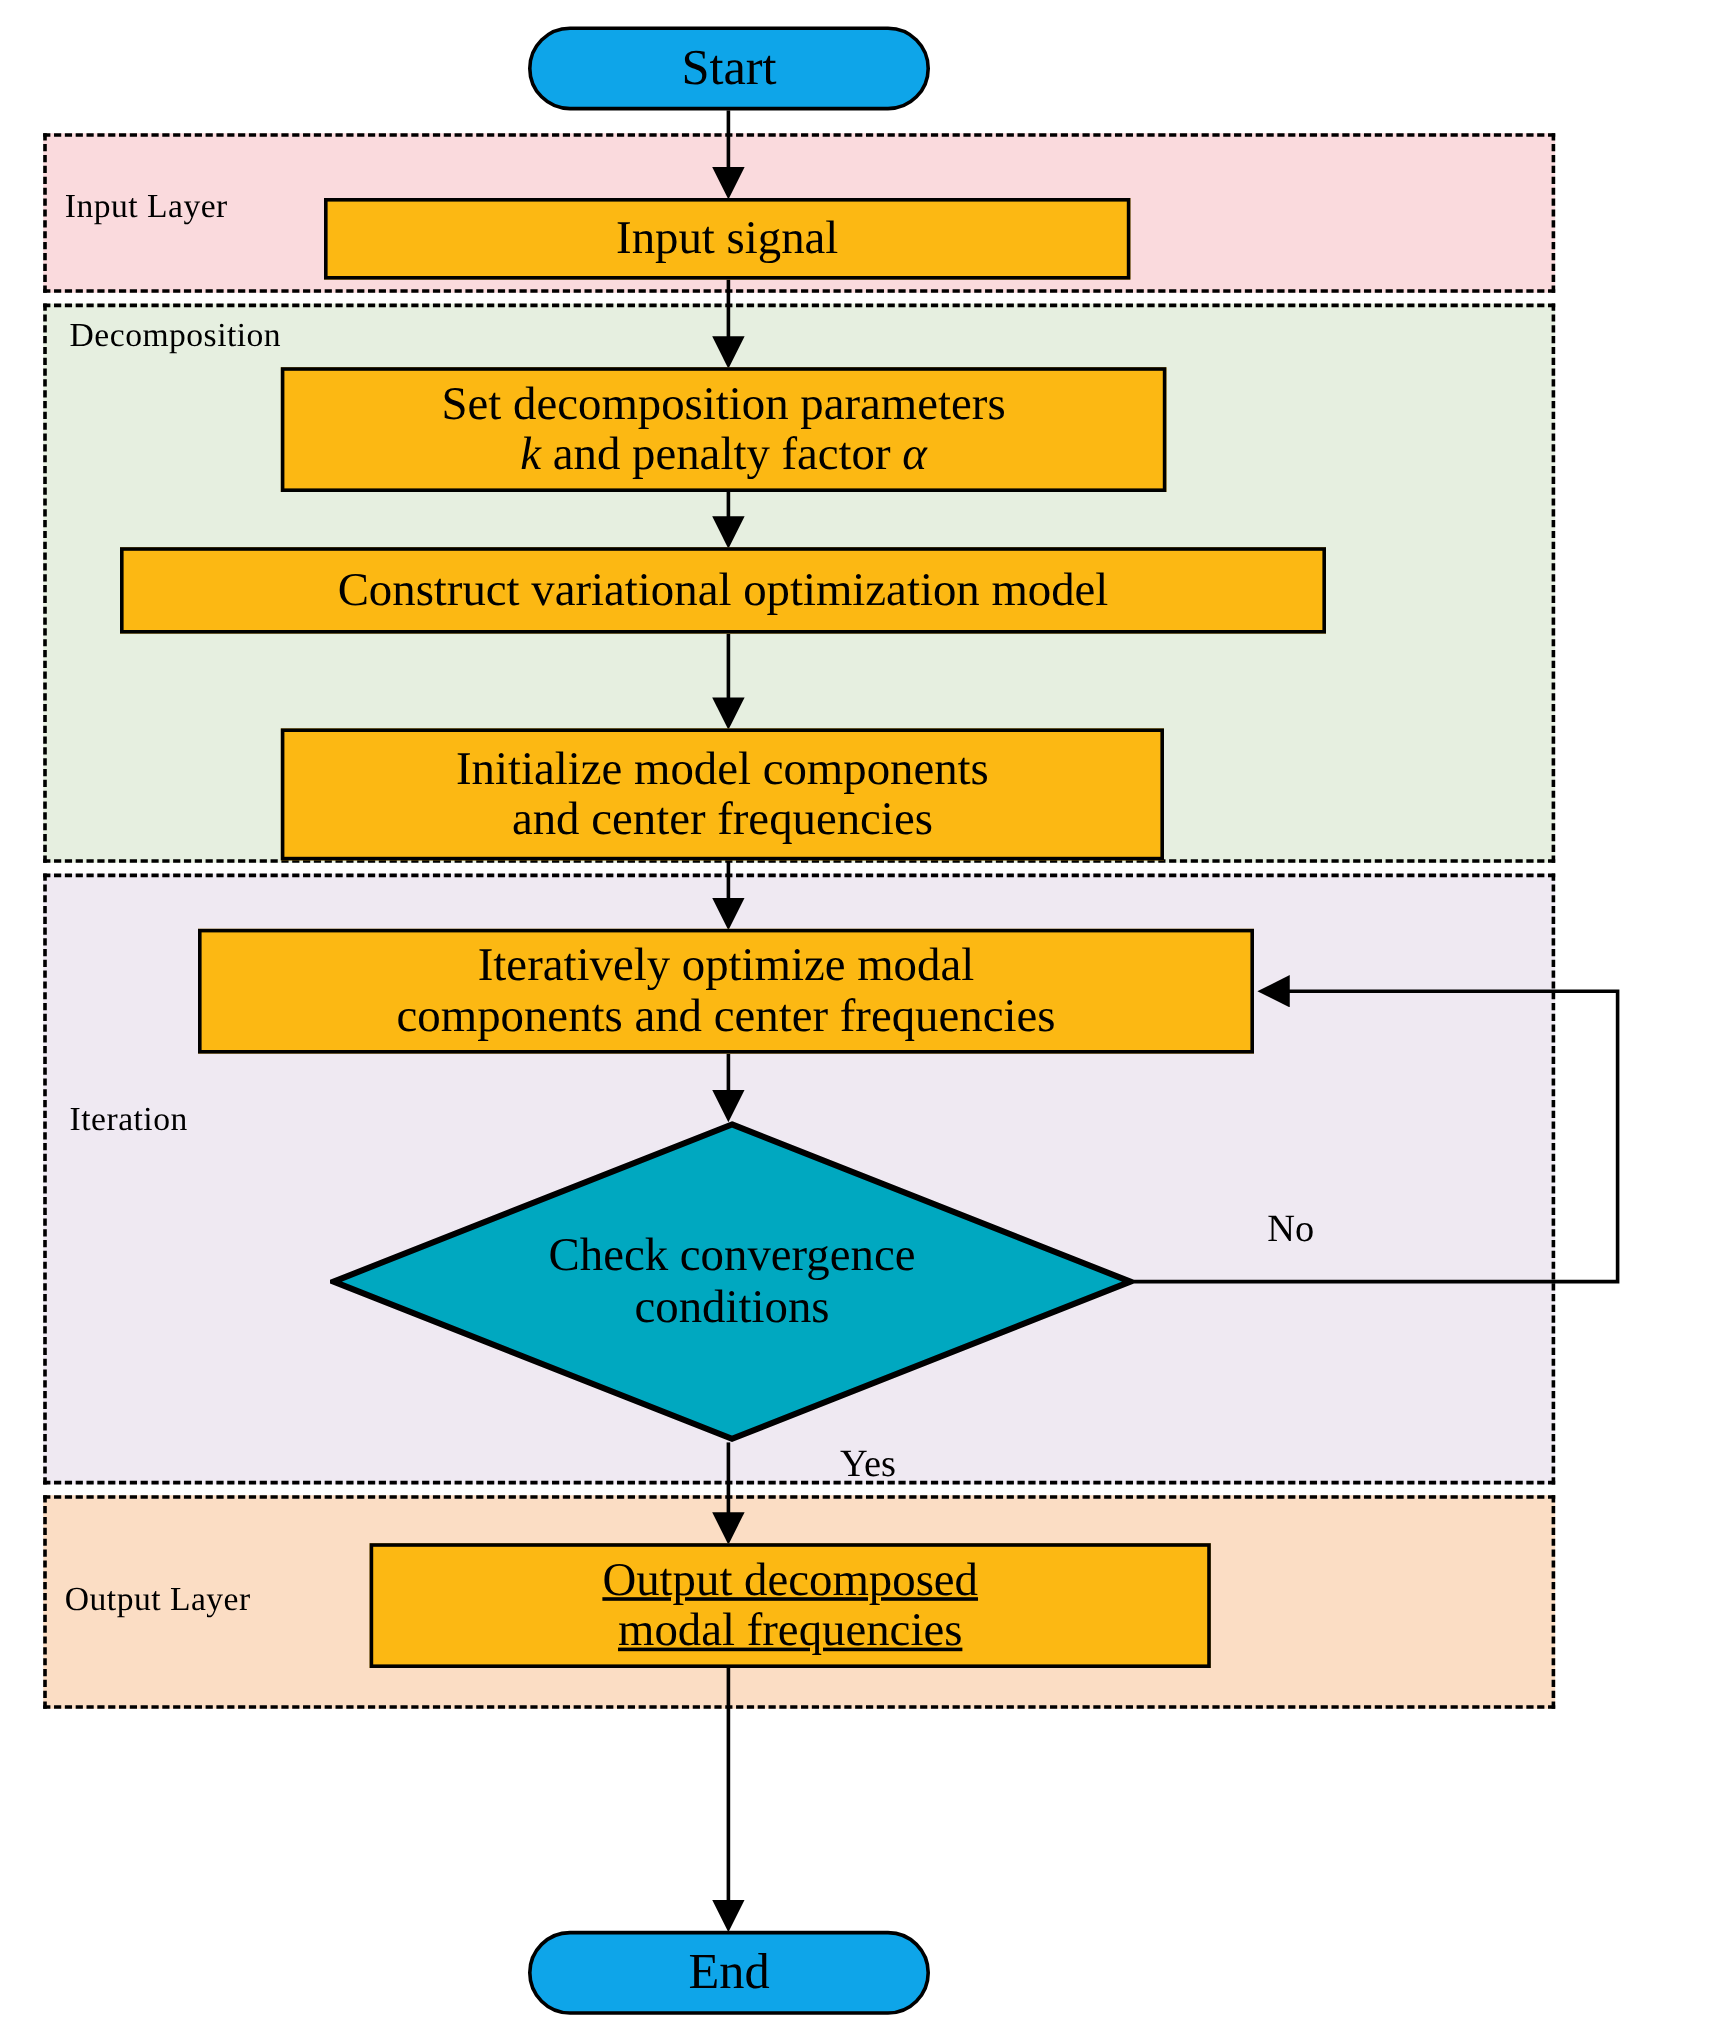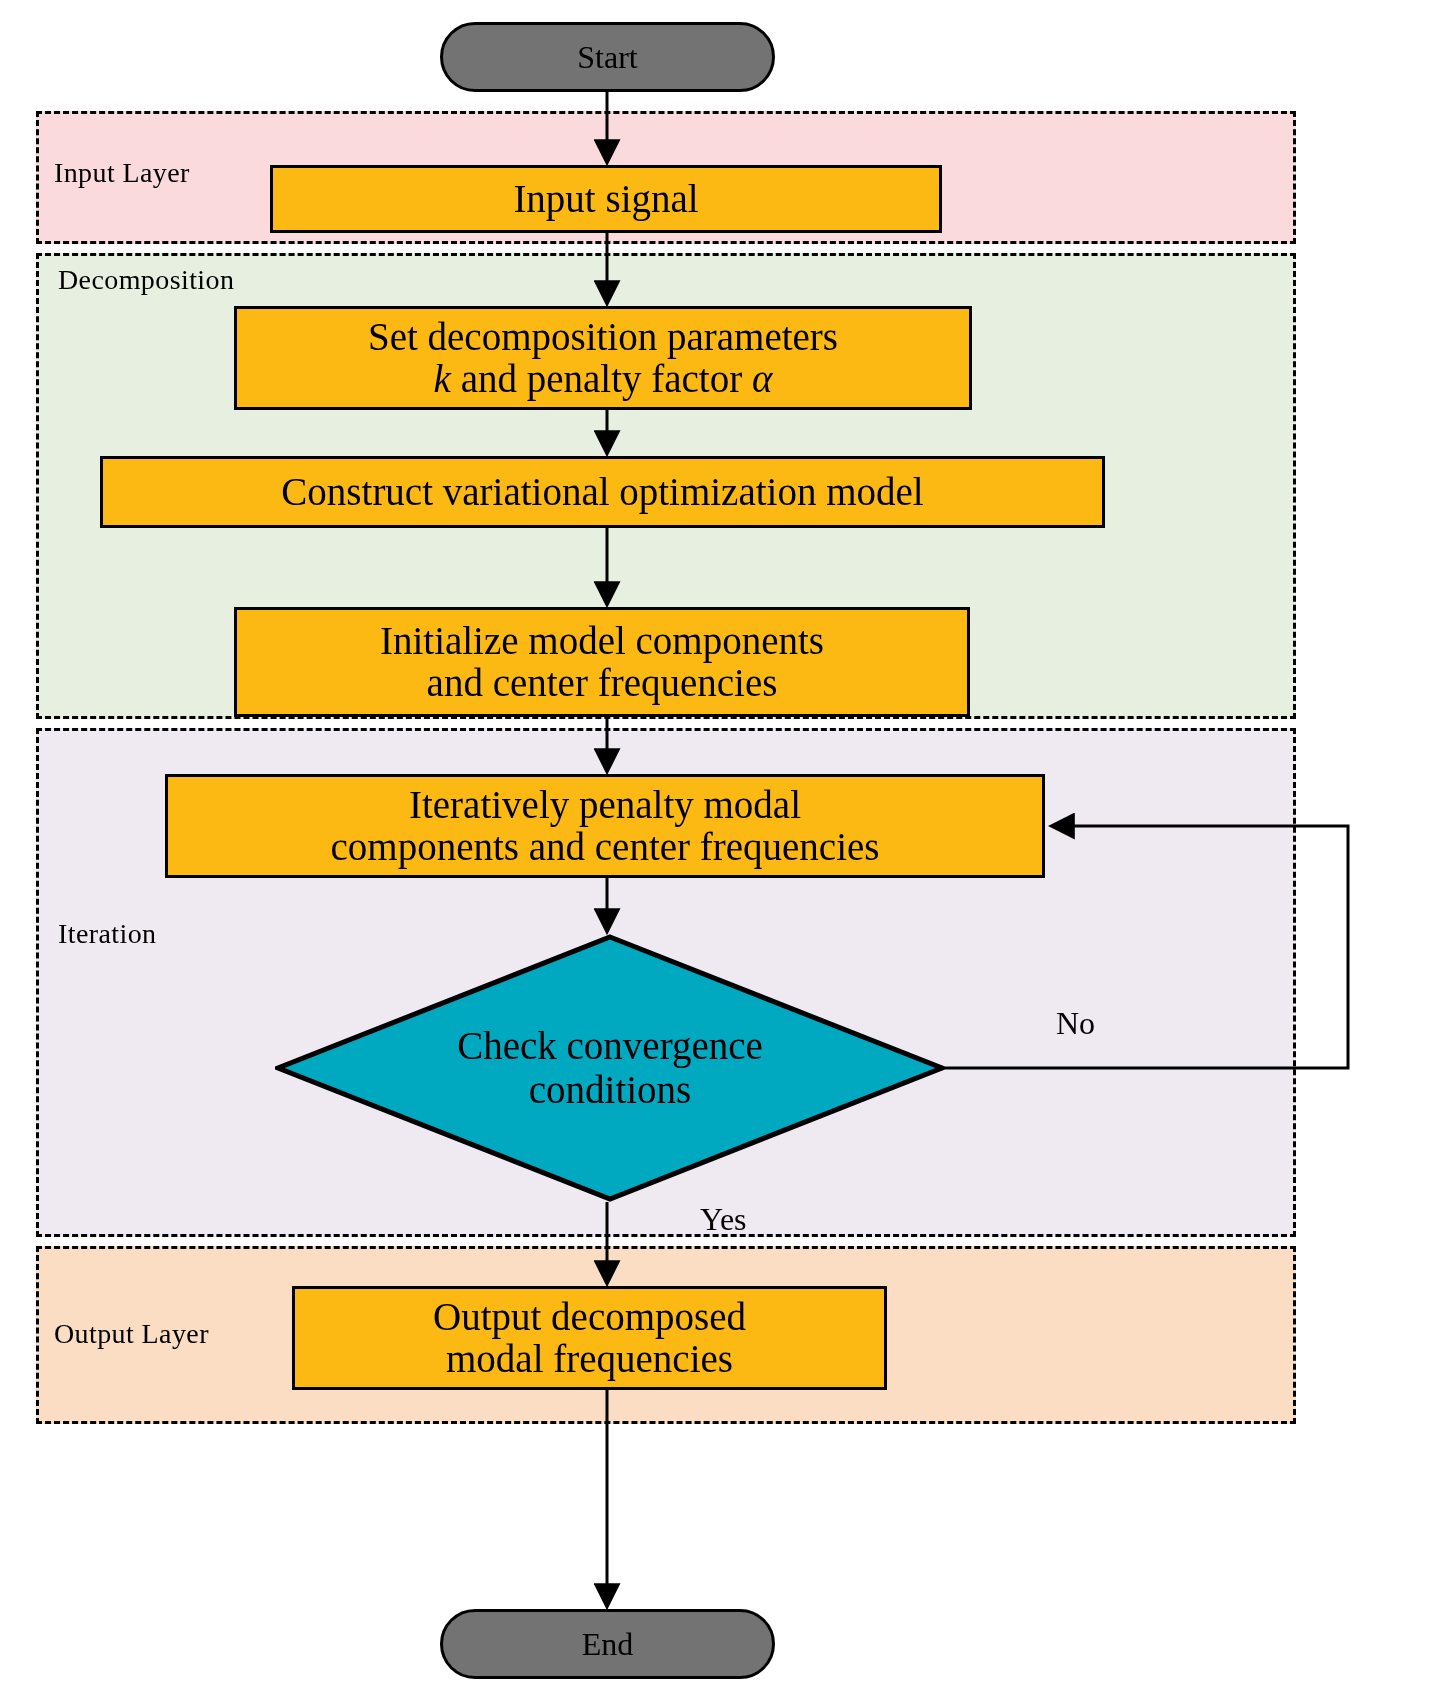--- a/index.html
+++ b/index.html
@@ -38,27 +38,27 @@
   }
   #label-input  { left: 54px;  top: 157px; }
   #label-decomp { left: 58px;  top: 264px; }
   #label-iter   { left: 58px;  top: 918px; }
   #label-output { left: 54px;  top: 1318px; }
 
   
   .terminator {
     position: absolute;
     box-sizing: border-box;
-    background: #737373;
+    background: #0ea5e9;
     border: 3px solid #000000;
     border-radius: 60px;
     display: flex;
     align-items: center;
     justify-content: center;
-    font-size: 32px;
+    font-size: 42px;
     color: #000000;
   }
   #node-start { left: 440px; top: 22px;   width: 335px; height: 70px; }
   #node-end   { left: 440px; top: 1609px; width: 335px; height: 70px; }
 
   
   .process {
     position: absolute;
     box-sizing: border-box;
     background: #fcb813;
@@ -70,21 +70,21 @@
     font-size: 39px;
     line-height: 1.08;
     color: #000000;
     padding: 18px 6px;
   }
   #node-input-signal  { left: 270px; top: 165px;  width: 672px; height: 68px; }
   #node-set-params    { left: 234px; top: 306px;  width: 738px; height: 104px; }
   #node-construct     { left: 100px; top: 456px;  width: 1005px; height: 72px; }
   #node-initialize    { left: 234px; top: 607px;  width: 736px; height: 110px; }
   #node-iterate       { left: 165px; top: 774px;  width: 880px; height: 104px; }
-  #node-output        { left: 292px; top: 1286px; width: 595px; height: 104px; }
+  #node-output        { left: 308px; top: 1286px; width: 701px; height: 104px; text-decoration: underline; }
 
   .process .l2 { display: block; }
 
   
   #node-decision {
     position: absolute;
     left: 275px;
     top: 934px;
     width: 670px;
     height: 268px;
@@ -191,21 +191,21 @@
 
   <div class="process" id="node-initialize">
     <div>
       <span class="l2">Initialize model components</span>
       <span class="l2">and center frequencies</span>
     </div>
   </div>
 
   <div class="process" id="node-iterate">
     <div>
-      <span class="l2">Iteratively penalty modal</span>
+      <span class="l2">Iteratively optimize modal</span>
       <span class="l2">components and center frequencies</span>
     </div>
   </div>
 
   <div class="process" id="node-output">
     <div>
       <span class="l2">Output decomposed</span>
       <span class="l2">modal frequencies</span>
     </div>
   </div>

